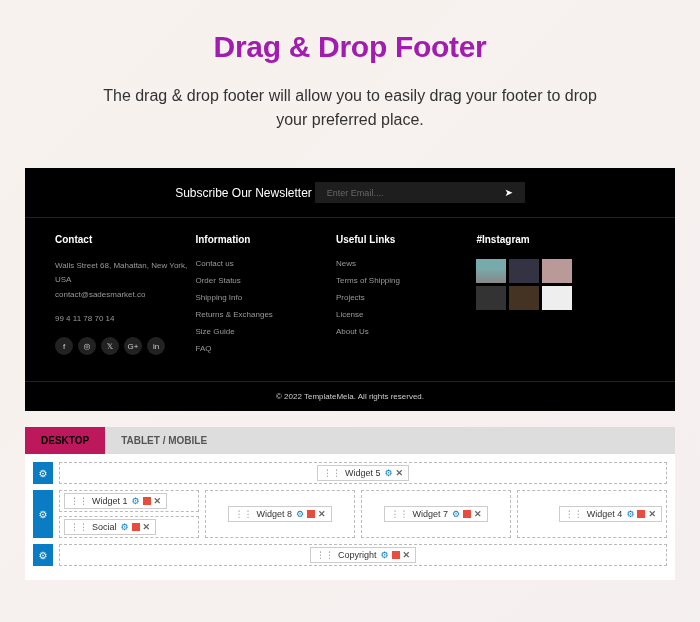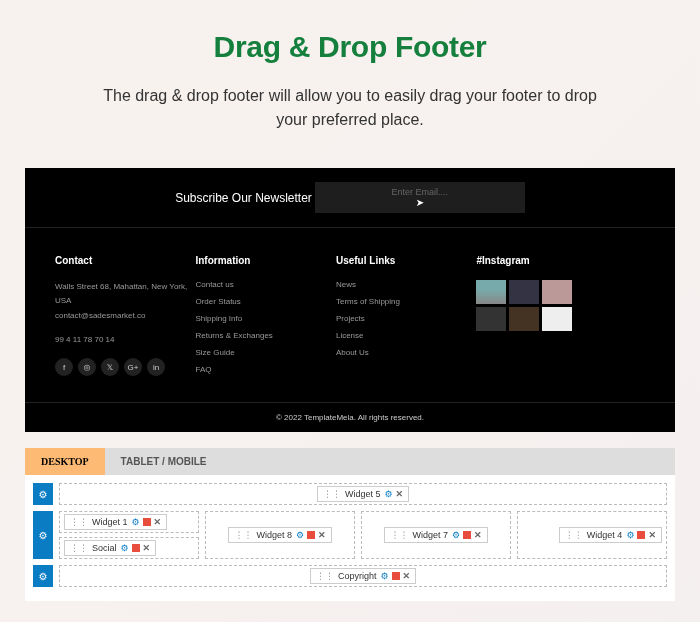--- a/index.html
+++ b/index.html
@@ -1,27 +1,27 @@
 <!DOCTYPE html>
 <html><head>
 <meta charset="utf-8">
 <style>
 * { margin: 0; padding: 0; box-sizing: border-box; }
 body { font-family: -apple-system, BlinkMacSystemFont, "Segoe UI", Arial, sans-serif; background: linear-gradient(135deg, #f8f2ee 0%, #f5f0f0 100%); width: 700px; height: 622px; overflow: hidden; }
 .page { padding: 30px 25px 0; }
-h1 { font-size: 30px; font-weight: 700; text-align: center; color: #15803d; margin-bottom: 20px; letter-spacing: -0.3px; }
+h1 { font-size: 30px; font-weight: 700; text-align: center; color: #a21caf; margin-bottom: 20px; letter-spacing: -0.3px; }
 .subtitle { font-size: 16px; text-align: center; color: #333; line-height: 1.5; max-width: 500px; margin: 0 auto 36px; }
 .footer-preview { background: #000; color: #fff; font-size: 10px; }
 .newsletter { display: flex; align-items: center; justify-content: center; gap: 3px; padding: 14px 60px; border-bottom: 1px solid #222; }
 .newsletter-title { color: #fff; font-size: 12px; }
-.email-wrap { display: flex; align-items: center; background: #1e1e1e; padding: 5px 12px; width: 210px; justify-content: space-between; flex-direction: column; }
+.email-wrap { display: flex; align-items: center; background: #1e1e1e; padding: 5px 12px; width: 210px; justify-content: space-between; }
 .email-placeholder { color: #666; font-size: 9px; }
 .send-icon { color: #fff; font-size: 10px; }
 .footer-cols { display: flex; padding: 16px 30px 20px; gap: 0; }
-.fcol { flex: 1; margin-top: 11px; }
+.fcol { flex: 1; }
 .fcol-insta { flex: 1.2; }
 .fcol h4 { font-size: 10px; font-weight: 600; margin-bottom: 14px; }
 .fcol .addr { color: #999; font-size: 8px; line-height: 1.8; }
 .fcol .phone { color: #999; font-size: 8px; margin-top: 12px; }
 .socials { display: flex; gap: 5px; margin-top: 14px; }
 .social-dot { width: 18px; height: 18px; border-radius: 50%; background: #222; display: flex; align-items: center; justify-content: center; font-size: 8px; color: #ccc; }
 .flinks { list-style: none; }
 .flinks li { color: #999; font-size: 8px; margin-bottom: 8px; }
 .insta-grid { display: grid; grid-template-columns: repeat(3, 30px); gap: 3px; }
 .insta-grid div { width: 30px; height: 24px; background: #555; }
@@ -29,21 +29,21 @@
 .insta-grid div:nth-child(2){background:#334;}
 .insta-grid div:nth-child(3){background:#b99;}
 .insta-grid div:nth-child(4){background:#333;}
 .insta-grid div:nth-child(5){background:#432;}
 .insta-grid div:nth-child(6){background:#eee;}
 .copyright-bar { text-align: center; padding: 10px; border-top: 1px solid #222; font-size: 8px; color: #ccc; }
 
 .builder { background: #fff; margin-top: 16px; }
 .tabs { display: flex; background: #ddd; }
 .tab { padding: 8px 16px; font-size: 10px; font-weight: 600; color: #555; background: #ddd; cursor: pointer; }
-.tab.active { background: #fdba74; color: #000; font-family: Liberation Serif, serif; }
+.tab.active { background: #be185d; color: #000; }
 .builder-body { padding: 8px; background: #fff; }
 .brow { display: flex; align-items: stretch; margin-bottom: 6px; gap: 6px; }
 .gear-tab { width: 20px; background: #0a7cc4; display: flex; align-items: center; justify-content: center; color: #fff; font-size: 10px; }
 .brow-content { flex: 1; display: flex; gap: 6px; }
 .dashed-slot { flex: 1; border: 1px dashed #bbb; background: #fff; min-height: 22px; display: flex; align-items: center; padding: 2px 4px; }
 .widget-box { border: 1px solid #ccc; background: #fff; padding: 2px 5px; display: inline-flex; align-items: center; gap: 4px; font-size: 9px; color: #333; }
 .widget-box.center { margin: 0 auto; }
 .widget-box.right { margin-left: auto; }
 .grip { color: #888; font-size: 9px; }
 .wicons { display: inline-flex; gap: 3px; align-items: center; }

